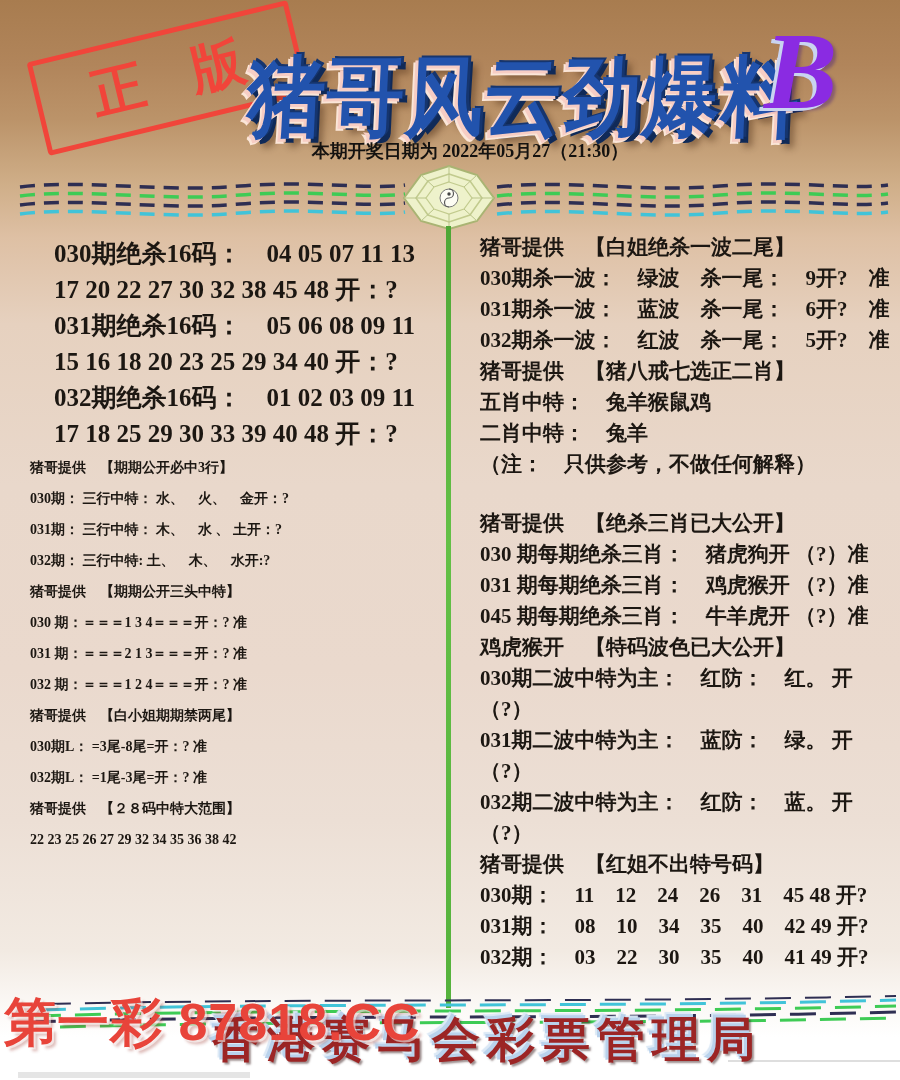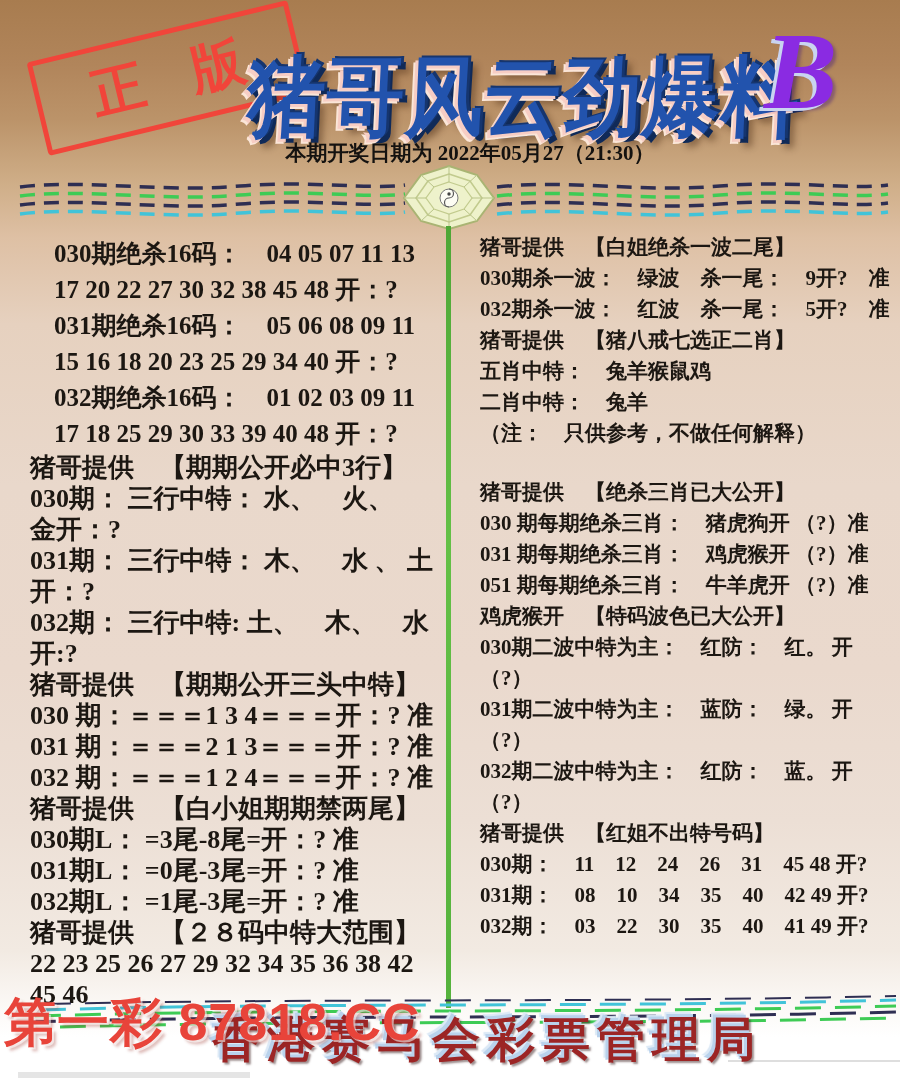--- a/index.html
+++ b/index.html
@@ -39,34 +39,34 @@
   }
   .edition-letter{
     position:absolute;left:764px;top:16px;
     font-size:110px;font-style:italic;font-weight:bold;line-height:1;
     color:#8a2be2;
     text-shadow:-4px 3px 0 #c9d4f0, 3px 3px 3px rgba(80,40,120,.45);
   }
   .date-line{
     position:absolute;left:0;top:139px;width:900px;text-align:center;
     padding-left:40px;box-sizing:border-box;
-    font-size:21px;font-weight:bold;color:#141210;white-space:nowrap;
+    font-size:18px;font-weight:bold;color:#141210;white-space:nowrap;
   }
   
   .top-waves{position:absolute;left:0;top:176px;}
   .ornament{position:absolute;left:402px;top:164px;}
   .divider{
     position:absolute;left:446px;top:226px;width:5px;height:782px;
     background:linear-gradient(180deg,#4ea636,#63c046 40%,#55b23c);
   }
   
   .col{position:absolute;color:#1c1712;font-weight:bold;}
   .col-left{left:30px;top:236px;width:414px;}
   .col-right{left:480px;top:232px;width:416px;}
-  .ln{font-size:26px;line-height:31px;white-space:pre-wrap;}
+  .ln{font-size:14px;line-height:31px;white-space:pre-wrap;}
   .col-left .ln:nth-child(-n+6){font-size:25px;line-height:36px;margin-left:24px;}
   .col-right .ln{font-size:21px;}
   .col-gap{height:28px;}
   
   .footer-waves{position:absolute;left:0;top:993px;}
   .org-text{
     position:absolute;left:212px;top:1008px;z-index:4;
     font-size:48px;font-weight:bold;letter-spacing:7px;white-space:nowrap;
     color:#9c2525;
     text-shadow:-3px -3px 0 #b9d2ec,-5px -5px 1px #dce9f6,2px 2px 2px rgba(60,30,30,.5);
@@ -137,40 +137,39 @@
     <div class="ln">猪哥提供　【期期公开必中3行】</div>
     <div class="ln">030期： 三行中特： 水、　火、　金开：?</div>
     <div class="ln">031期： 三行中特： 木、　水 、 土开：?</div>
     <div class="ln">032期： 三行中特: 土、　木、　水开:?</div>
     <div class="ln">猪哥提供　【期期公开三头中特】</div>
     <div class="ln">030 期：＝＝＝1 3 4＝＝＝开：? 准</div>
     <div class="ln">031 期：＝＝＝2 1 3＝＝＝开：? 准</div>
     <div class="ln">032 期：＝＝＝1 2 4＝＝＝开：? 准</div>
     <div class="ln">猪哥提供　【白小姐期期禁两尾】</div>
     <div class="ln">030期L： =3尾-8尾=开：? 准</div>
-    <div class="ln">031期L： =0尾-3尾=开：? 准</div>
     <div class="ln">032期L： =1尾-3尾=开：? 准</div>
     <div class="ln">猪哥提供　【２８码中特大范围】</div>
     <div class="ln">22 23 25 26 27 29 32 34 35 36 38 42</div>
-    <div class="ln">45 46</div>
   </div>
 
   <div class="col col-right">
     <div class="ln">猪哥提供　【白姐绝杀一波二尾】</div>
     <div class="ln">030期杀一波：　绿波　杀一尾：　9开?　准</div>
+    <div class="ln">031期杀一波：　蓝波　杀一尾：　6开?　准</div>
     <div class="ln">032期杀一波：　红波　杀一尾：　5开?　准</div>
     <div class="ln">猪哥提供　【猪八戒七选正二肖】</div>
     <div class="ln">五肖中特：　兔羊猴鼠鸡</div>
     <div class="ln">二肖中特：　兔羊</div>
     <div class="ln">（注：　只供参考，不做任何解释）</div>
     <div class="col-gap"></div>
     <div class="ln">猪哥提供　【绝杀三肖已大公开】</div>
     <div class="ln">030 期每期绝杀三肖：　猪虎狗开 （?）准</div>
     <div class="ln">031 期每期绝杀三肖：　鸡虎猴开 （?）准</div>
-    <div class="ln">051 期每期绝杀三肖：　牛羊虎开 （?）准</div>
+    <div class="ln">045 期每期绝杀三肖：　牛羊虎开 （?）准</div>
     <div class="ln">鸡虎猴开　【特码波色已大公开】</div>
     <div class="ln">030期二波中特为主：　红防：　红。 开（?）</div>
     <div class="ln">031期二波中特为主：　蓝防：　绿。 开（?）</div>
     <div class="ln">032期二波中特为主：　红防：　蓝。 开（?）</div>
     <div class="ln">猪哥提供　【红姐不出特号码】</div>
     <div class="ln">030期：　11　12　24　26　31　45 48 开?</div>
     <div class="ln">031期：　08　10　34　35　40　42 49 开?</div>
     <div class="ln">032期：　03　22　30　35　40　41 49 开?</div>
   </div>
 

